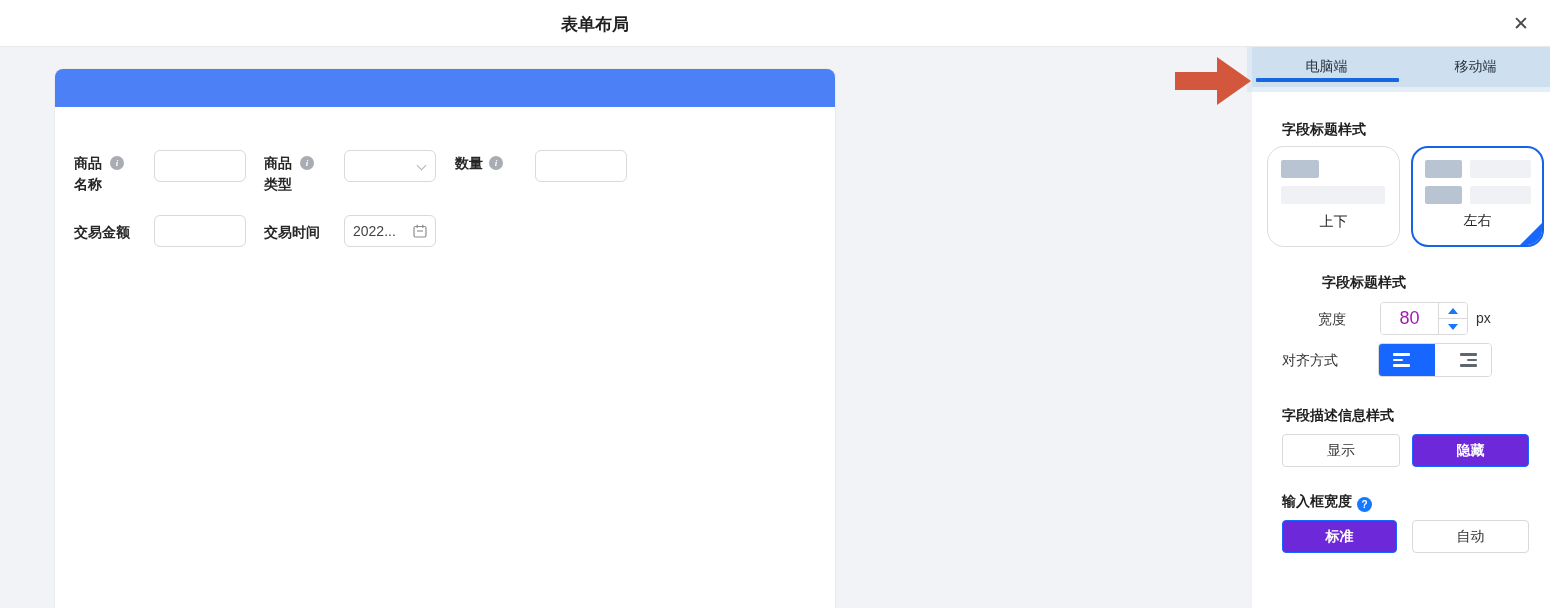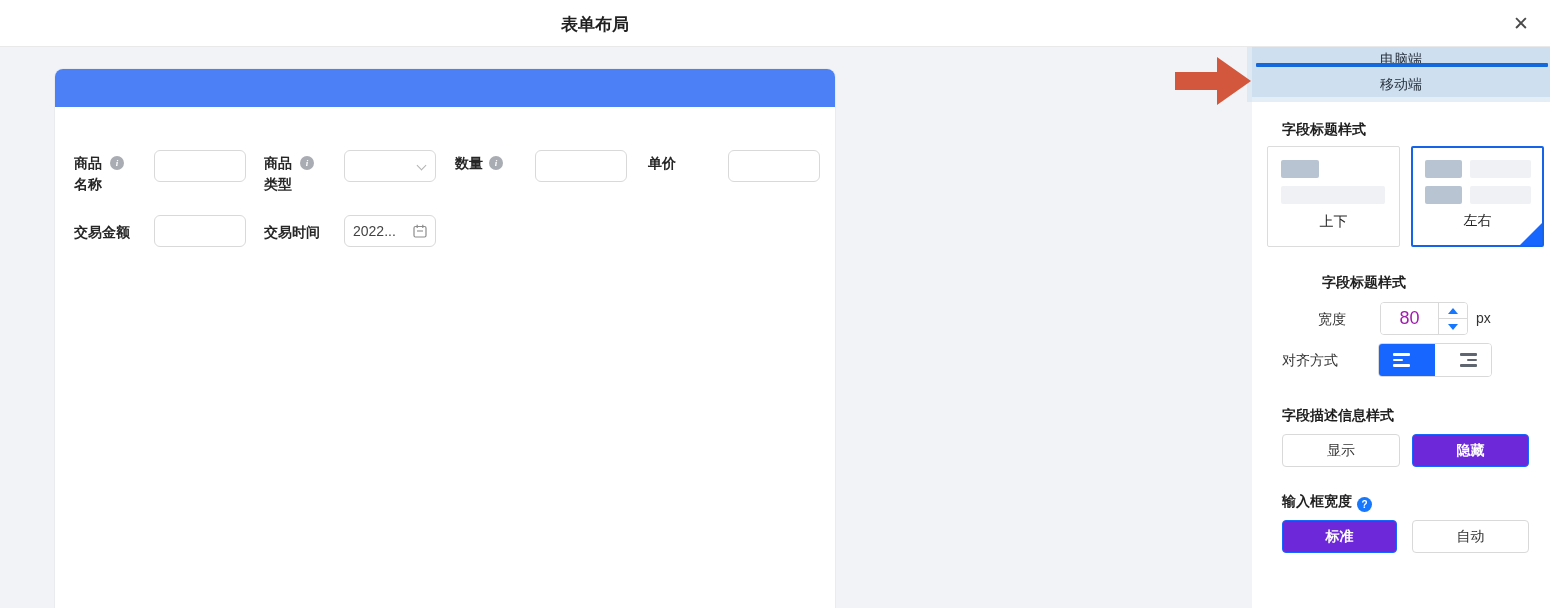--- a/index.html
+++ b/index.html
@@ -30,29 +30,29 @@
   .cal-icon { flex:0 0 auto; }
   .primary-btn { width:90px; height:36px; background:#1766FF; color:#fff; border:none; border-radius:4px; font-size:14px; letter-spacing:2px; cursor:pointer; }
 
   
   .anno-arrow { position:absolute; left:1175px; top:57px; width:75px; height:48px; z-index:8; }
   .anno-arrow .shaft { position:absolute; left:0; top:15px; width:44px; height:18px; background:#D2573C; }
   .anno-arrow .head { position:absolute; left:42px; top:0; width:0; height:0; border-top:24px solid transparent; border-bottom:24px solid transparent; border-left:34px solid #D2573C; }
 
   
   .panel { position:absolute; left:1252px; top:47px; width:298px; height:561px; background:#fff; }
-  .tabbar { position:absolute; left:0; top:0; width:298px; height:50px; background:#CEE0F0; box-shadow:0 0 0 5px rgba(206,224,240,0.55); display:flex;flex-direction:column; }
+  .tabbar { position:absolute; left:0; top:0; width:298px; height:40px; background:#CEE0F0; box-shadow:0 0 0 5px rgba(206,224,240,0.55); display:flex; }
   .tab { position:relative; flex:1; display:flex; align-items:center; justify-content:center; font-size:14px; color:#2b3440; cursor:pointer; }
   .tab.active::after { content:""; position:absolute; left:4px; right:2px; bottom:5px; height:4px; background:#1568DC; border-radius:1px; }
 
   .sec-head { position:absolute; font-size:14px; font-weight:700; color:#1f1f1f; }
   .sec-label { font-size:14px; color:#333; }
 
   
-  .pos-card { position:absolute; width:133px; height:101px; background:#fff; border:1px solid #DCDCDC; border-radius:2px; cursor:pointer; overflow:hidden; }
+  .pos-card { position:absolute; width:133px; height:101px; background:#fff; border:1px solid #DCDCDC; border-radius:17px; cursor:pointer; overflow:hidden; }
   .pos-card.selected { border:2px solid #1463E8; }
   .pos-card.selected::after { content:""; position:absolute; right:-1px; bottom:-1px; width:0; height:0; border-style:solid; border-width:0 0 24px 24px; border-color:transparent transparent #1766FF transparent; }
   .blk-dark { position:absolute; background:#B8C4D1; border-radius:2px; }
   .blk-light { position:absolute; background:#F0F1F4; border-radius:2px; }
   .pos-label { position:absolute; left:0; right:0; top:66px; text-align:center; font-size:14px; color:#262626; }
 
   
   .num-group { position:absolute; display:flex; width:88px; height:33px; border:1px solid #D9D9D9; border-radius:4px; background:#fff; overflow:hidden; }
   .num-val { width:57px; height:100%; border:none; outline:none; text-align:center; font-size:18px; color:#a21caf; }
   .spin { width:29px; border-left:1px solid #D9D9D9; display:flex; flex-direction:column; }
@@ -111,26 +111,20 @@
     </div>
 
     <div class="fgroup" style="left:400px; top:81px;">
       <div class="flabel">
         <span class="ftext">数量</span>
         <span class="info-icon">i</span>
       </div>
       <div class="fctrl"><input class="tinput" style=""></div>
     </div>
 
-    <div class="fgroup" style="left:593px; top:81px;">
-      <div class="flabel">
-        <span class="ftext">单价</span>
-      </div>
-      <div class="fctrl"><input class="tinput" style=""></div>
-    </div>
 
     <div class="fgroup" style="left:19px; top:146px;">
       <div class="flabel" style="padding-top:7px;">
         <span class="ftext">交易金额</span>
       </div>
       <div class="fctrl"><input class="tinput" style=""></div>
     </div>
 
     <div class="fgroup" style="left:209px; top:146px;">
       <div class="flabel" style="padding-top:7px;">

